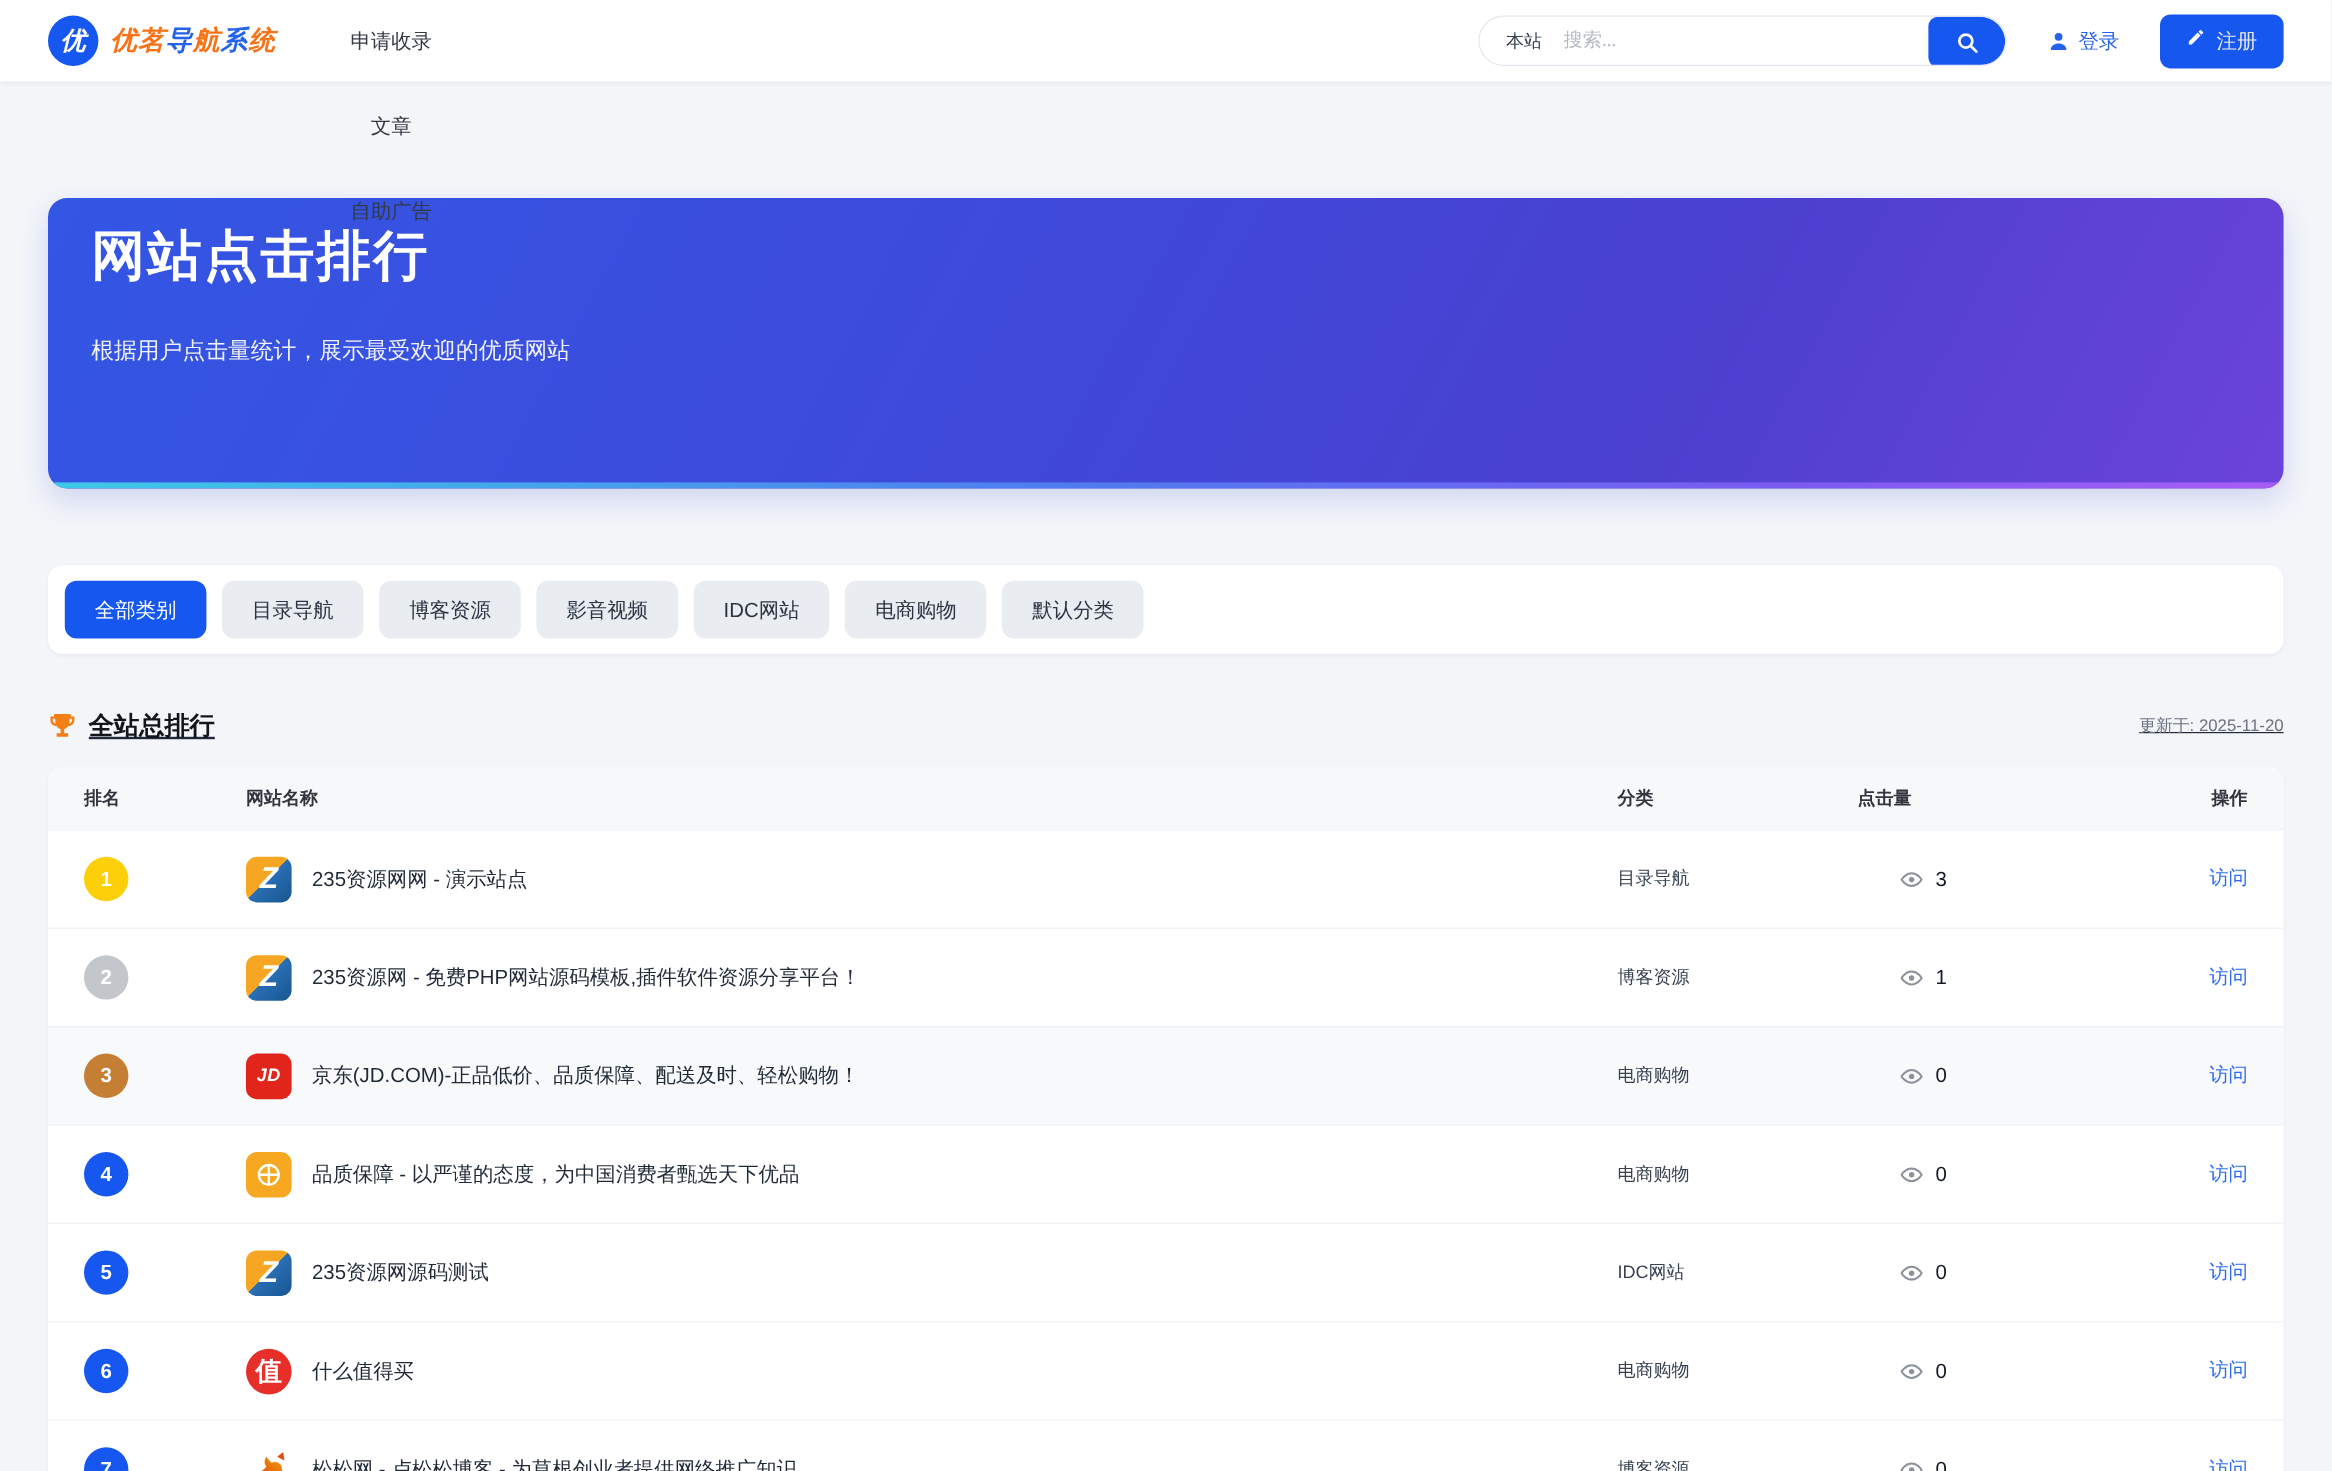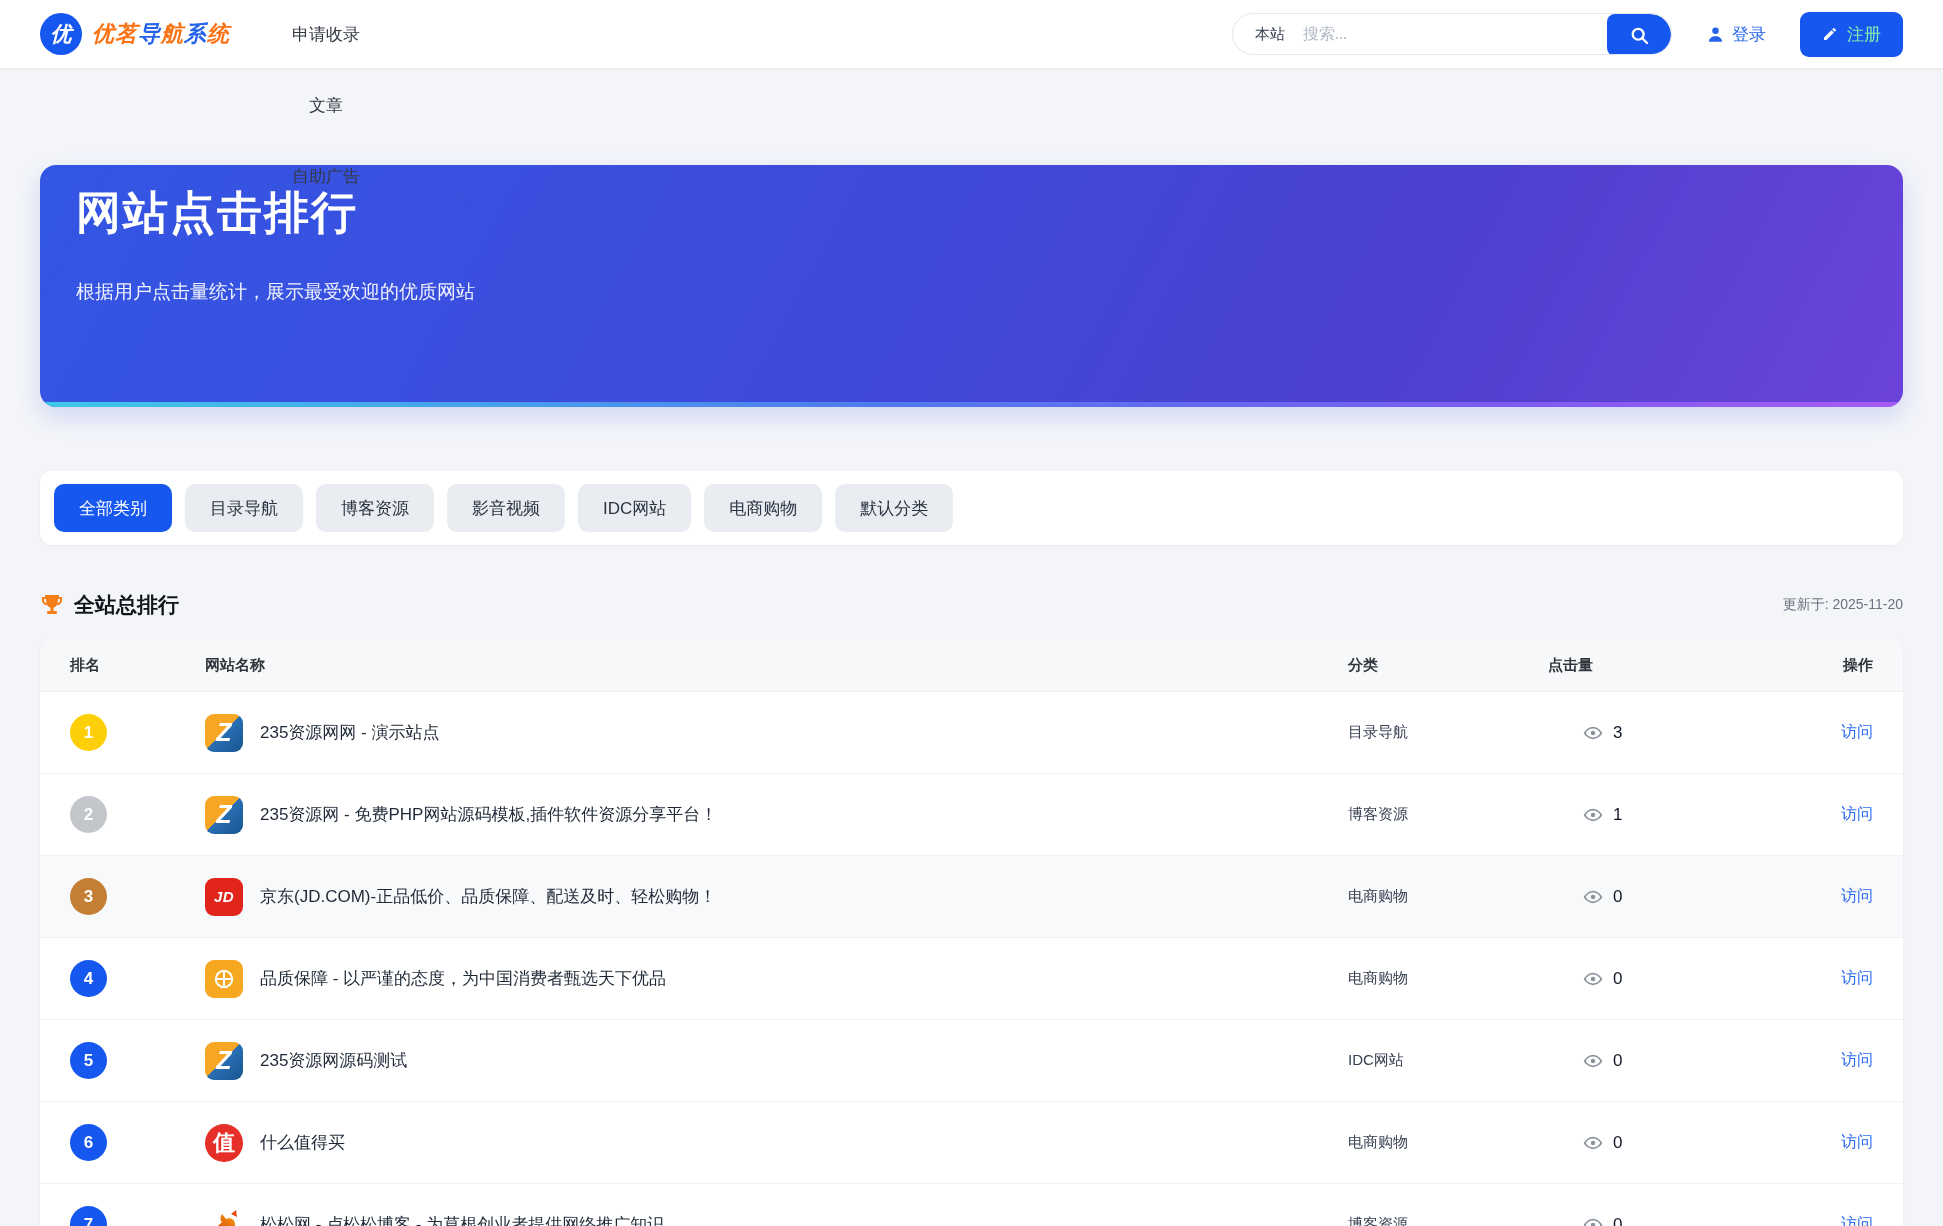--- a/index.html
+++ b/index.html
@@ -38,21 +38,21 @@
     font-family:Liberation Serif, serif;
   }
   .search-input::placeholder { color:#b3bac6; }
   .search-btn {
     position:absolute; right:0; top:0; height:42px; width:64px; border:none; cursor:pointer;
     background:#1657f0; border-radius:8px 21px 21px 8px;
     display:flex; align-items:center; justify-content:center;
   }
   .login { display:flex; align-items:center; gap:7px; color:#2563eb; font-size:17px; cursor:pointer; }
   .register-btn {
-    display:flex; align-items:center; gap:9px; background:#1657f0; color:#86efac;
+    display:flex; align-items:flex-start; gap:9px; background:#1657f0; color:#e5e5e5;
     font-size:17px; border:none; border-radius:9px; padding:11px 22px; cursor:pointer;
   }
 
   
   .page { padding:97px 40px 0; }
 
   .hero {
     height:242px; border-radius:16px; position:relative; overflow:hidden;
     background:linear-gradient(118deg,#3356e4 0%,#3f49da 45%,#4b40cf 72%,#6c43da 100%);
     padding:18px 36px 0; box-shadow:0 10px 24px rgba(50,80,210,.18);
@@ -68,21 +68,21 @@
     margin-top:64px; background:#fff; border-radius:12px; padding:13px 14px;
     display:flex; gap:13px; box-shadow:0 1px 3px rgba(20,30,60,.05);
   }
   .pill {
     height:48px; padding:0 25px; border-radius:10px; border:none; cursor:pointer;
     font-size:17px; color:#2b3442; background:#e9ecf1; display:flex; align-items:center;
     font-family:"Liberation Sans","DejaVu Sans",sans-serif;
   }
   .pill.active { background:#1657f0; color:#fff; }
 
-  .section-head { display:flex; align-items:center; margin:46px 0 20px; }
+  .section-head { display:flex; align-items:center; margin:46px 0 20px;text-decoration:underline; }
   .section-title { display:flex; align-items:center; gap:10px; font-size:21px; font-weight:700; color:#12151c; }
   .updated { margin-left:auto; font-size:14px; color:#6b7280; }
 
   
   .table-card { background:#fff; border-radius:12px 12px 0 0; overflow:hidden; box-shadow:0 1px 3px rgba(20,30,60,.05); }
   .thead, .trow {
     display:grid; grid-template-columns:135px 1fr 200px 235px 90px;
     align-items:center; padding:0 30px;
   }
   .thead { height:52px; background:#f7f8fa; font-size:15px; font-weight:700; color:#30353d; }

